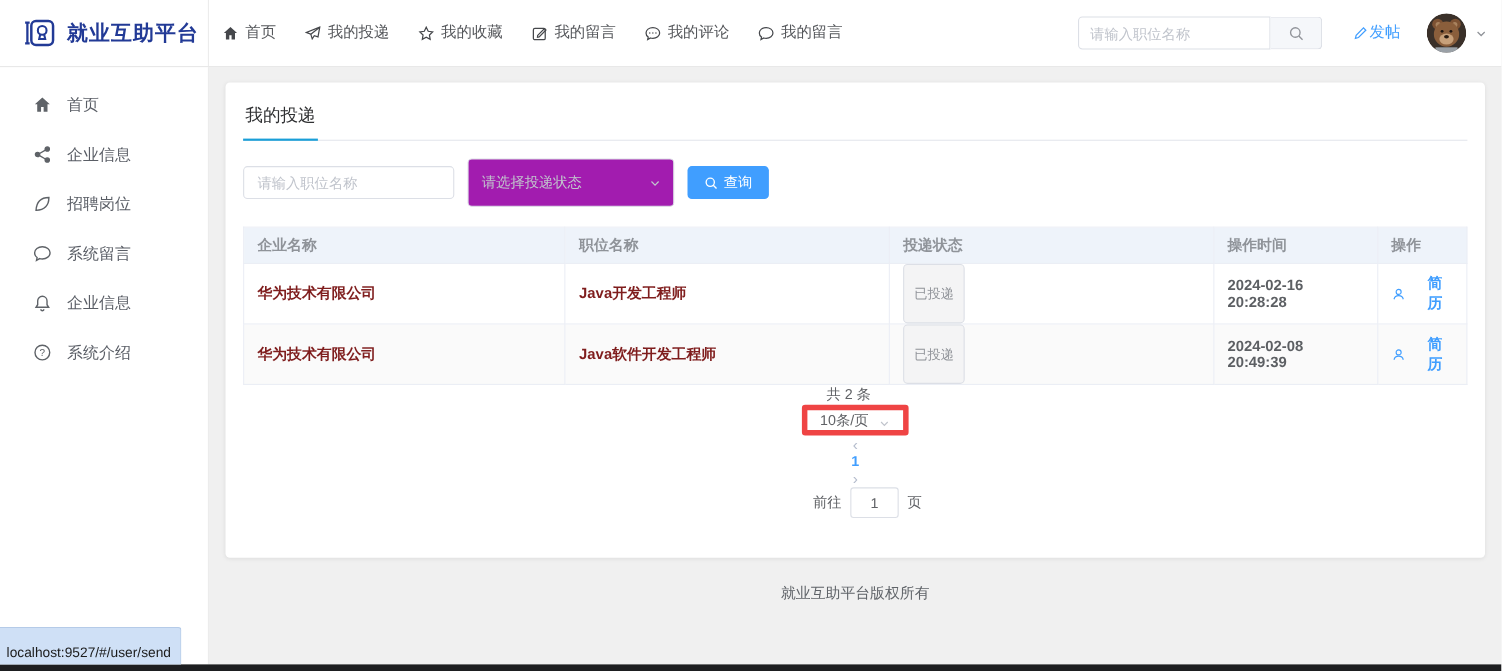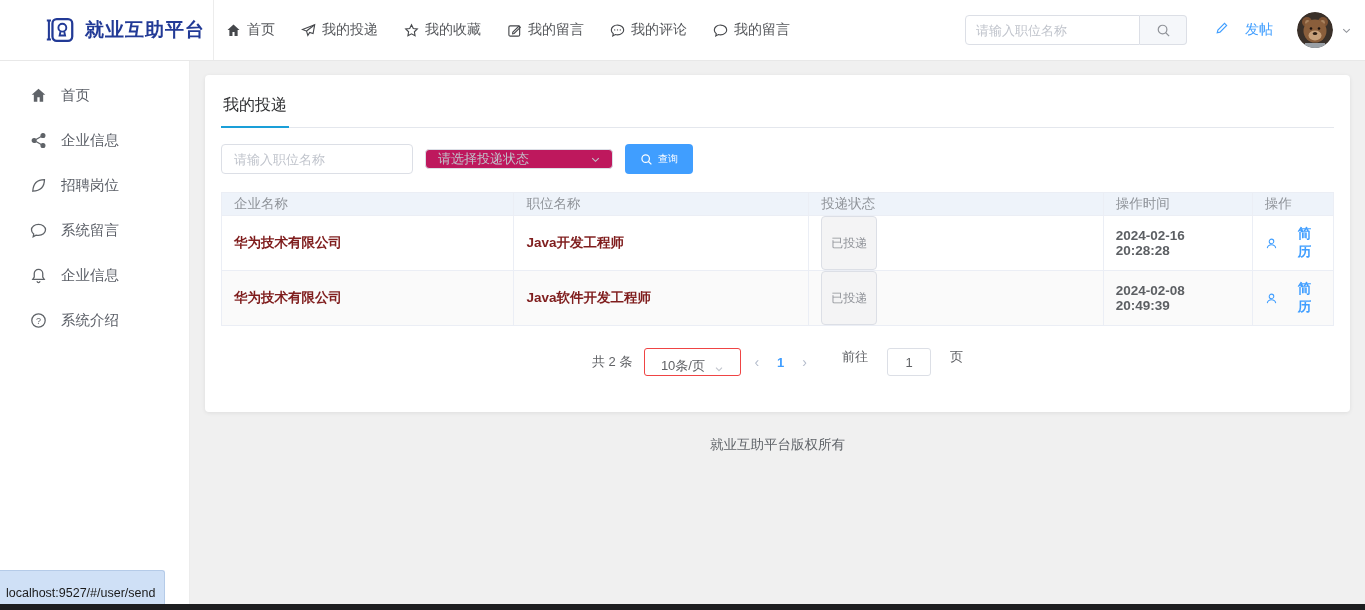--- a/index.html
+++ b/index.html
@@ -9,21 +9,21 @@
     background:#f0f0f0;
     font-family:"Liberation Sans","DejaVu Sans",sans-serif;
     color:#5a5e66;
   }
   svg { display:block; }
 
   
   .header {
     position:absolute; top:0; left:0; right:0; height:61px;
     background:#fff; border-bottom:1px solid #e8e8e8;
-    display:flex; align-items:center; z-index:5;padding-left:24px;
+    display:flex; align-items:center; z-index:5;
   }
   .logo {
     width:190px; height:100%; flex:0 0 190px;
     display:flex; align-items:center; gap:9px;
     padding-left:20px; border-right:1px solid #ececec;
     color:#223a96; cursor:pointer;
   }
   .logo-title { font-size:19px; font-weight:bold; letter-spacing:1px; white-space:nowrap; }
   .topnav { display:flex; align-items:center; gap:26px; padding-left:12px; }
   .topnav-item {
@@ -40,21 +40,21 @@
     padding:0 10px; font-size:13px; color:#606266; outline:none;
     font-family:inherit; background:#fff;
   }
   .searchbox input::placeholder { color:#c0c4cc; }
   .searchbox .search-btn {
     width:47px; height:30px; background:#f5f7fa; border:1px solid #dcdfe6; border-left:none;
     border-radius:0 4px 4px 0; display:flex; align-items:center; justify-content:center;
     color:#909399; cursor:pointer;
   }
   .post-link {
-    display:flex; gap:16px; color:#409EFF;
+    display:flex; align-items:center; gap:1px; color:#409EFF;
     font-size:14px; margin:0 24px 0 28px; cursor:pointer; white-space:nowrap;
   }
   .avatar-wrap { display:flex; align-items:center; gap:7px; cursor:pointer; }
   .avatar { width:36px; height:36px; border-radius:50%; overflow:hidden; }
   .chev { color:#909399; }
 
   
   .sidebar {
     position:absolute; top:61px; left:0; bottom:6px; width:190px;
     background:#fff; border-right:1px solid #ececec; padding-top:12px; z-index:4;
@@ -84,66 +84,66 @@
     content:""; position:absolute; left:0; right:0; bottom:-1px; height:2px;
     background:#1a9fd8;
   }
   .filters { display:flex; align-items:center; gap:12px; margin-bottom:18px; }
   .filters input {
     width:192px; height:30px; border:1px solid #dcdfe6; border-radius:4px;
     padding:0 12px; font-size:13px; color:#606266; outline:none; font-family:inherit;
   }
   .filters input::placeholder { color:#c0c4cc; }
   .fake-select {
-    width:188px; height:20px; border:1px solid #dcdfe6; border-radius:4px;
+    width:188px; height:44px; border:1px solid #dcdfe6; border-radius:4px;
     display:flex; align-items:center; justify-content:space-between;
-    padding:0 10px 0 12px; font-size:13px; color:#c0c4cc; cursor:pointer; background:#be185d;
+    padding:0 10px 0 12px; font-size:13px; color:#c0c4cc; cursor:pointer; background:#a21caf;
   }
   .fake-select .chev { color:#c0c4cc; }
   .query-btn {
     height:30px; padding:0 15px; background:#409EFF; border:none; border-radius:4px;
-    color:#fff; font-size:10px; display:flex; align-items:center; gap:5px;
+    color:#fff; font-size:13px; display:flex; align-items:center; gap:5px;
     cursor:pointer; font-family:inherit;
   }
 
   
   table { width:100%; border-collapse:collapse; font-size:13.5px; }
   table, th, td { border:1px solid #ebeef5; }
   th {
-    background:#eef3fa; height:23px; text-align:left; padding:0 12px;
-    color:#8f9399; font-weight:normal;
+    background:#eef3fa; height:33px; text-align:left; padding:0 12px;
+    color:#8f9399; font-weight:bold;
   }
   td { height:41px; padding:0 12px; color:#606266; background:#fff; }
   tr.striped td { background:#fafafa; }
   .link-strong { color:#7f1d1d; font-weight:bold; cursor:pointer; }
   .tag-info {
     display:inline-block; padding:18px 9px; font-size:12px; color:#909399;
     background:#f4f4f5; border:1px solid #dcdfe6; border-radius:4px; line-height:16px;
   }
   .cell-time { font-weight:bold; color:#5c5f63; }
   .resume-link {
     color:#409EFF; font-weight:bold; cursor:pointer;
     display:inline-flex; align-items:center; gap:20px;
   }
 
   
   .pagination {
-    margin-top:22px; display:flex; align-items:center; justify-content:center;
-    font-size:13px; color:#606266;
+    display:flex; align-items:center; justify-content:center;
+    font-size:13px; color:#606266;flex-direction:column;
   }
   .pg-total { margin-right:12px; }
   .pg-size {
-    width:97px; height:28px; border:1px solid #ef4444; border-radius:3px;
+    width:97px; height:28px; border:5px solid #ef4444; border-radius:3px;
     display:flex; align-items:flex-end; justify-content:center; gap:8px;
     color:#606266; cursor:pointer; background:#fff;
   }
   .pg-size .chev { color:#c0c4cc; }
   .pg-arrow { color:#b4bccc; padding:0 13px; cursor:pointer; font-size:14px; }
   .pg-num { color:#409EFF; font-weight:bold; padding:0 5px; cursor:pointer; }
-  .pg-goto { display:flex; gap:19px; margin-left:22px; }
+  .pg-goto { display:flex; align-items:center; gap:8px; margin-left:22px; }
   .pg-goto input {
     width:44px; height:28px; border:1px solid #dcdfe6; border-radius:3px;
     text-align:center; font-size:13px; color:#606266; outline:none; font-family:inherit;
   }
 
   .footer-text { text-align:center; color:#5f6368; font-size:13.5px; margin-top:24px; }
 
   
   .status-bubble {
     position:absolute; left:0; bottom:6px; z-index:9;

